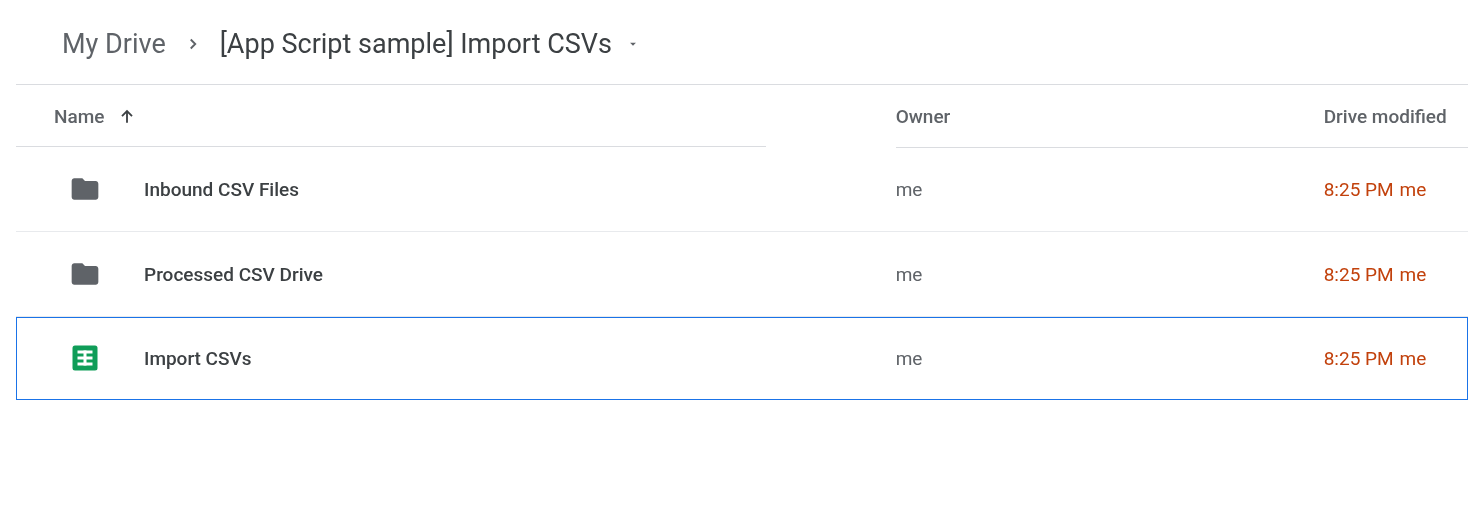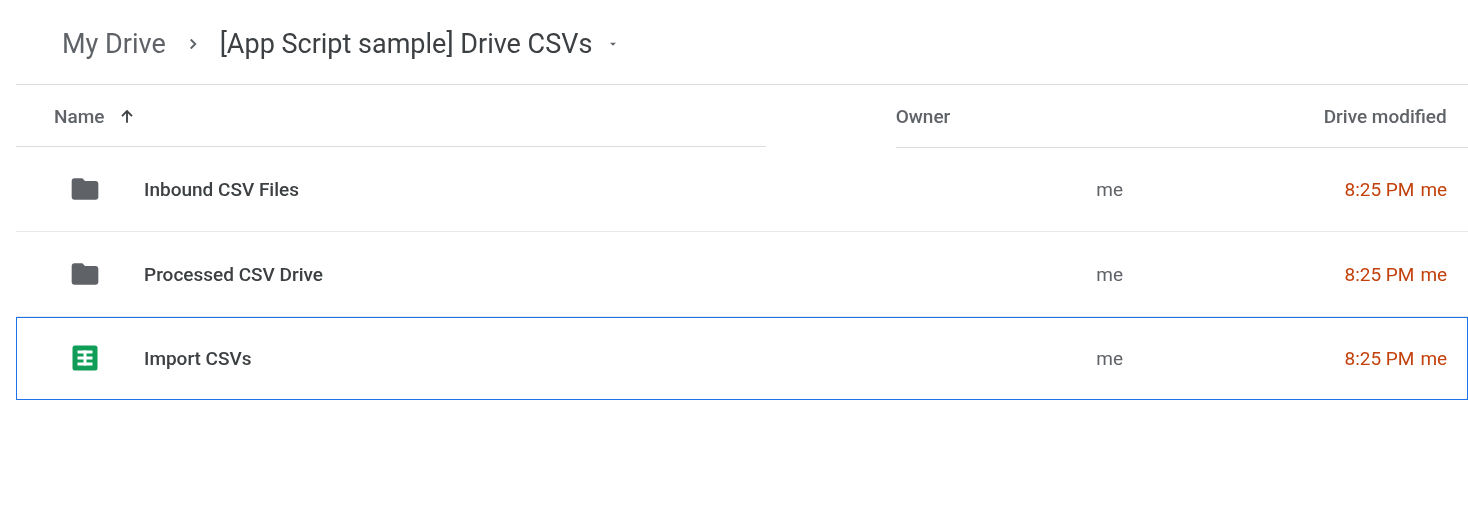--- a/index.html
+++ b/index.html
@@ -76,21 +76,20 @@
       width: 428px;
     }
     .cell-modified-header {
     }
     .sort-arrow {
       display: inline-flex;
       color: #3c4043;
     }
     .table-row {
       display: table-row;
-      text-align: center;
     }
     .table-row .cell {
       display: table-cell;
       border-bottom: 1px solid #e8eaed;
       padding: 26px 0;
       vertical-align: middle;
       font-size: 19px;
     }
     .cell-name {
       padding-left: 38px !important;
@@ -141,21 +140,21 @@
 <div class="container">
 
   <div class="breadcrumb">
     <span class="breadcrumb-item">My Drive</span>
     <span class="breadcrumb-sep">
       <svg width="18" height="18" viewBox="0 0 24 24" fill="none" stroke="#5f6368" stroke-width="2.5">
         <polyline points="9 6 15 12 9 18"></polyline>
       </svg>
     </span>
     <span class="breadcrumb-current">
-      <span>[App Script sample] Drive CSVs</span>
+      <span>[App Script sample] Import CSVs</span>
       <span class="breadcrumb-dropdown">
         <svg width="14" height="14" viewBox="0 0 24 24" fill="#5f6368">
           <path d="M7 10l5 5 5-5z"></path>
         </svg>
       </span>
     </span>
   </div>
 
   <div class="table">
     <div class="table-header">

